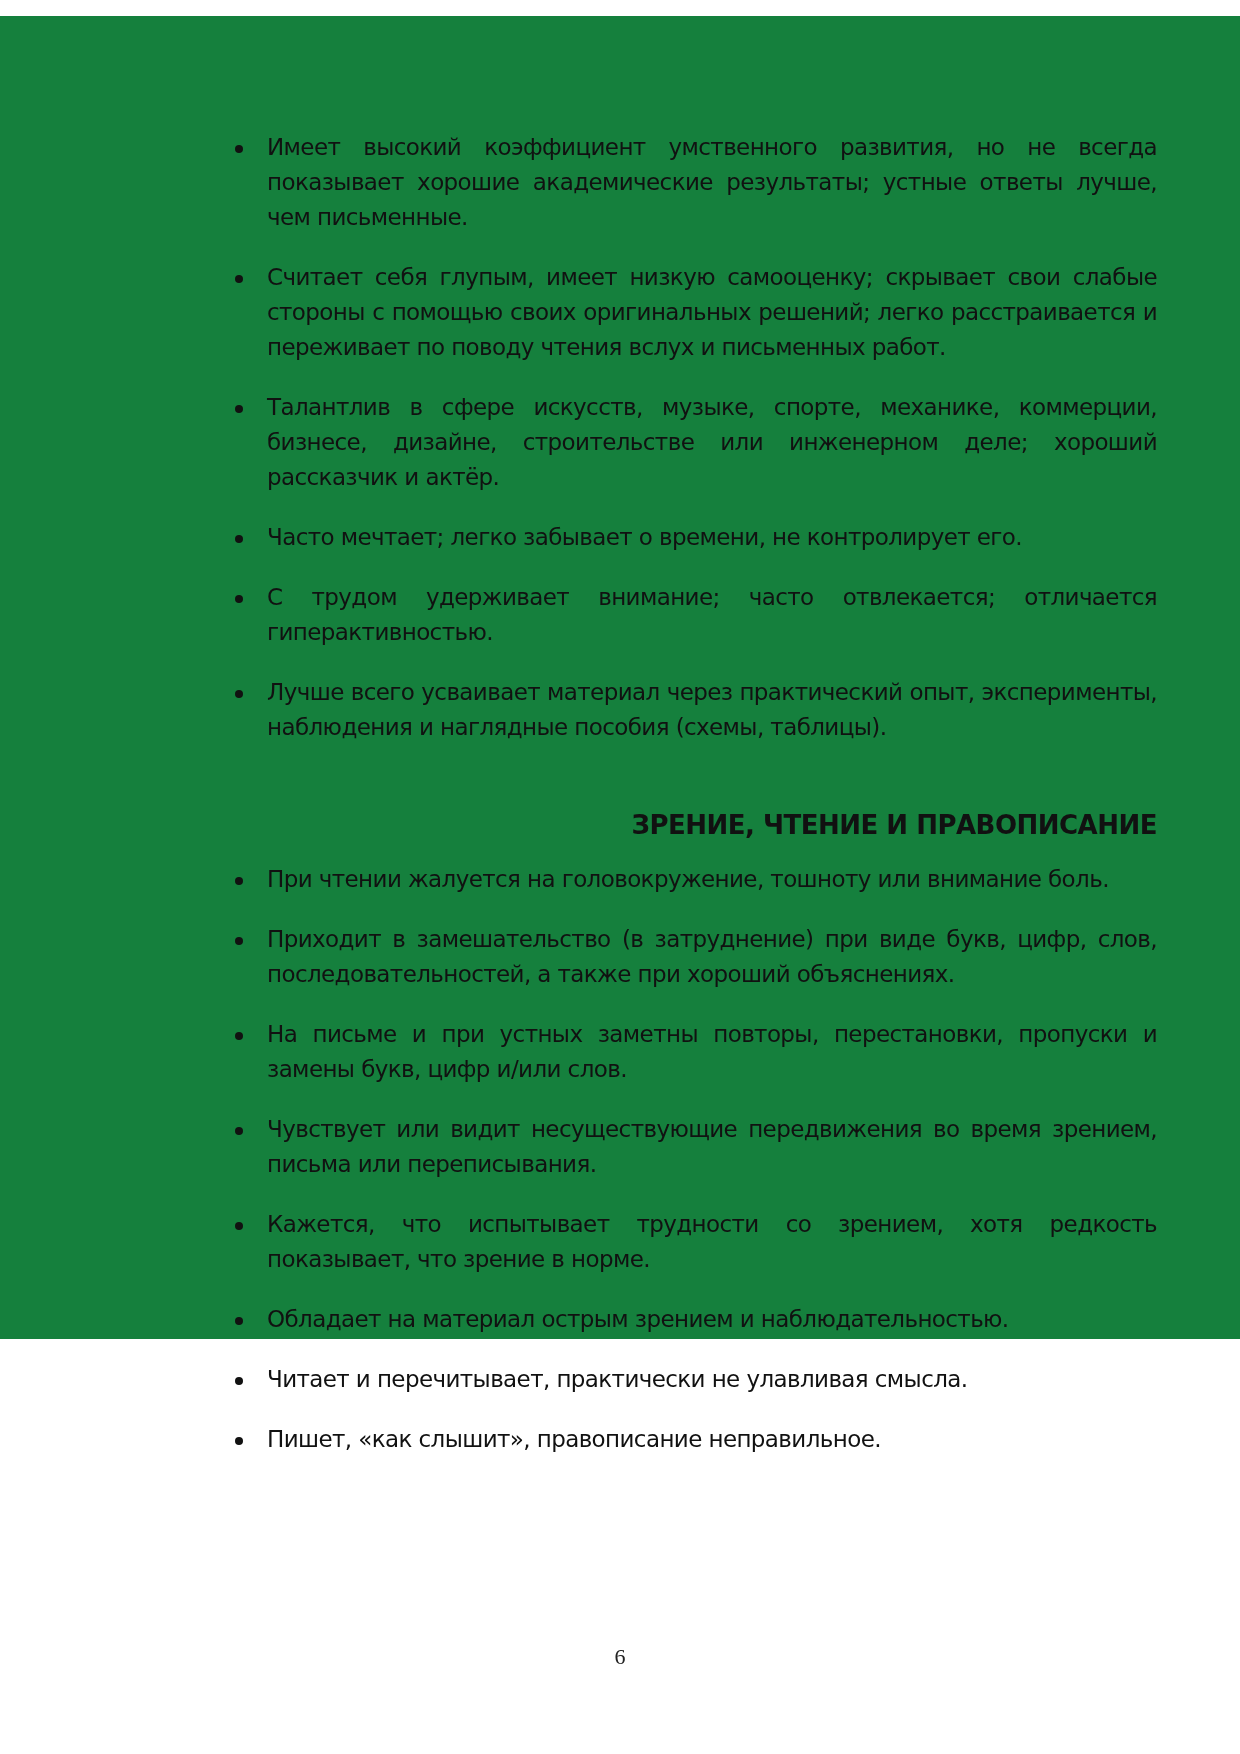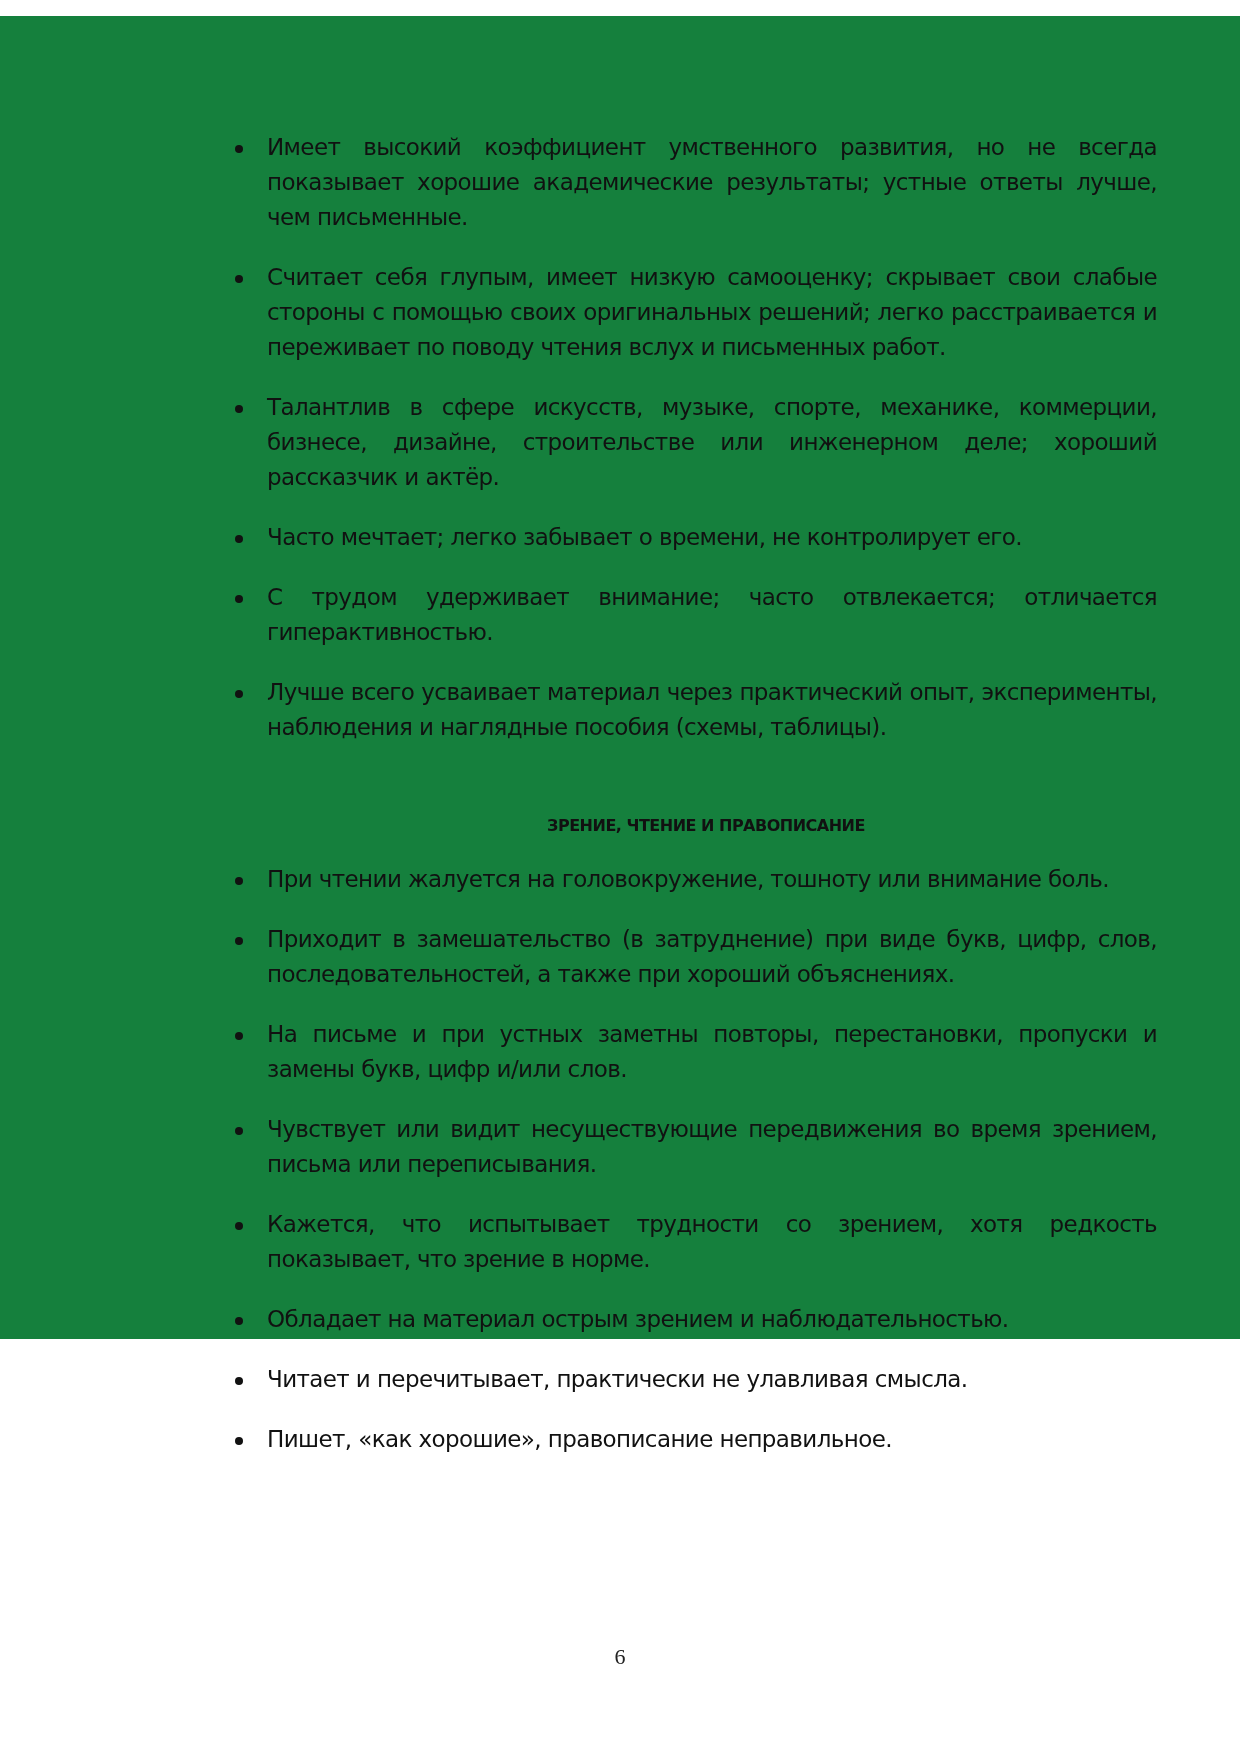--- a/index.html
+++ b/index.html
@@ -10,21 +10,21 @@
       font-family: "DejaVu Sans", sans-serif;
       font-size: 23px; line-height: 35px; letter-spacing: -0.6px;
     }
     .item { position: relative; padding-left: 32px; text-align: justify; margin-bottom: 25px; }
     .item .bullet {
       position: absolute; left: 0; top: 15px; width: 8px; height: 8px;
       background: #111; border-radius: 50%;
     }
     .item.single { margin-bottom: 25px; }
     .heading {
-      text-align: center; font-weight: bold; font-size: 16px; letter-spacing: -0.5px;
+      text-align: right; font-weight: bold; font-size: 26px; letter-spacing: -0.5px;
       margin: 63px 0 19px 20px;
     }
     .page-number {
       position: absolute; left: 0; width: 1240px; top: 1628px; text-align: center;
       font-family: "Liberation Serif", serif; font-size: 22px; color: #222;
     }
   </style>
 </head>
 <body>
 
@@ -84,20 +84,20 @@
       <div class="item single">
         <span class="bullet"></span>
         <span>Обладает на материал острым зрением и наблюдательностью.</span>
       </div>
       <div class="item single">
         <span class="bullet"></span>
         <span>Читает и перечитывает, практически не улавливая смысла.</span>
       </div>
       <div class="item single">
         <span class="bullet"></span>
-        <span>Пишет, «как хорошие», правописание неправильное.</span>
+        <span>Пишет, «как слышит», правописание неправильное.</span>
       </div>
     </div>
 
   </div>
 
   <div class="page-number">6</div>
 </div>
 
 </body></html>

